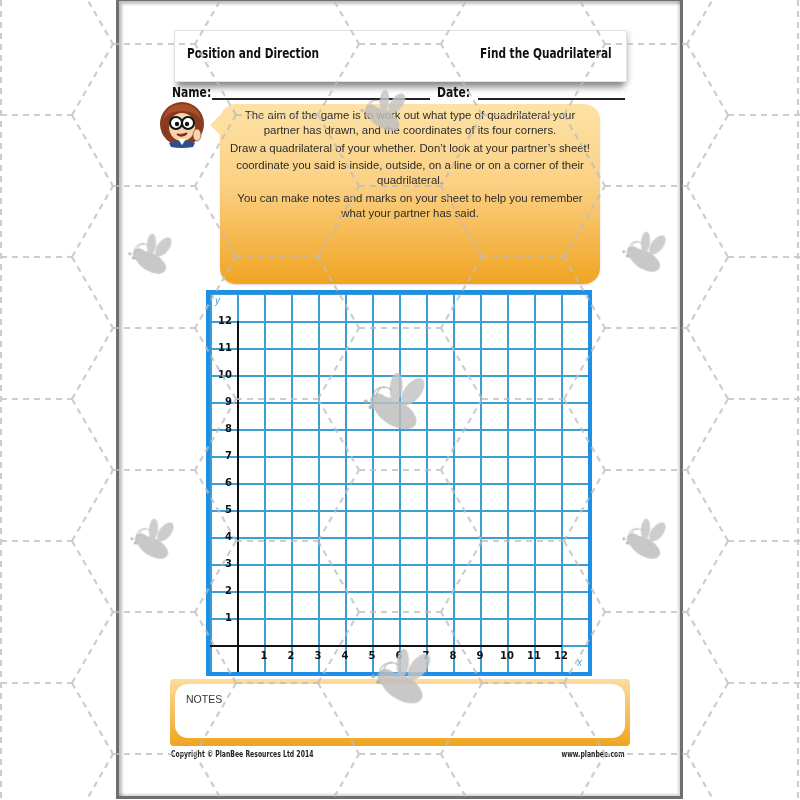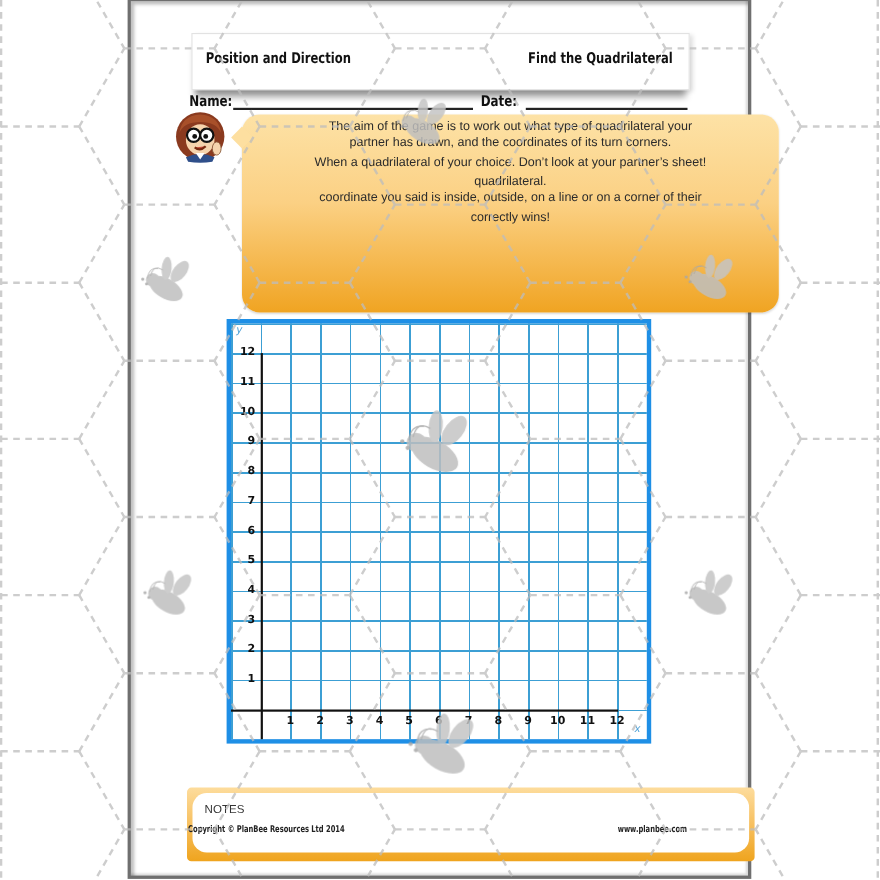--- a/index.html
+++ b/index.html
@@ -20,43 +20,43 @@
   
   #name-label { left:172px; top:84px; font-size:13.5px; transform:scaleX(0.8); transform-origin:left center; }
   #name-line { left:212px; top:98px; width:218px; height:1.5px; background:#222; }
   #date-label { left:437px; top:84px; font-size:13.5px; transform:scaleX(0.8); transform-origin:left center; }
   #date-line { left:478px; top:98px; width:147px; height:1.5px; background:#222; }
 
   
   #avatar { left:157px; top:99px; width:50px; height:50px; }
 
   
-  #bubble { left:220px; top:104px; width:488px; height:180px; border-radius:16px;
+  #bubble { left:220px; top:104px; width:380px; height:180px; border-radius:16px;
             background:linear-gradient(to bottom, #fde2a6 0%, #fbd083 45%, #f4b446 80%, #f0a422 100%);
             box-shadow: 0 1px 2px rgba(0,0,0,0.15); }
   #bubble-pointer { left:-7px; top:14px; width:14px; height:14px; background:#fddfa0; transform:rotate(45deg); }
   #bubble-text { position:absolute; left:0; top:4px; width:100%; text-align:center; color:#2b2b2b; font-size:11.4px; }
   .bline { line-height:15px; white-space:nowrap; }
   .bpara { margin-bottom:2.6px; }
 
   
   #grid { left:206px; top:290px; width:378px; height:378px; border:4px solid #1e8fe6; background-color:#fff;
           background-image:
             repeating-linear-gradient(to right, #3c9fd4 0px, #3c9fd4 1.5px, transparent 1.5px, transparent 27px),
             repeating-linear-gradient(to bottom, #3c9fd4 0px, #3c9fd4 1.5px, transparent 1.5px, transparent 27px); }
   #y-axis { left:26.5px; top:27px; width:2px; height:351px; background:#111; }
   #x-axis { left:0; top:350.5px; width:352px; height:2px; background:#111; }
   .ytick { position:absolute; left:0; width:22px; text-align:right; font-family:"DejaVu Sans", sans-serif; font-weight:bold; font-size:10px; line-height:14px; color:#111; background:transparent; }
   .xtick { position:absolute; width:20px; margin-left:-10px; text-align:center; font-family:"DejaVu Sans", sans-serif; font-weight:bold; font-size:10px; line-height:14px; color:#111; top:355px; }
   #y-label { left:5px; top:1px; font-size:10px; font-style:italic; color:#4a9fd6; }
   #x-label { left:367px; top:363px; font-size:10px; font-style:italic; color:#4a9fd6; }
 
   
-  #notes { left:170px; top:679px; width:516px; height:67px; border-radius:4px;
-           background:linear-gradient(to bottom, #fddc9c 0%, #f7c060 50%, #efa41e 100%);margin-top:37px; }
+  #notes { left:170px; top:679px; width:460px; height:67px; border-radius:4px;
+           background:linear-gradient(to bottom, #fddc9c 0%, #f7c060 50%, #efa41e 100%); }
   #notes-inner { position:absolute; left:5px; top:5px; right:5px; bottom:8px; background:#fff; border-radius:13px; }
   #notes-label { left:11px; top:9px; font-size:10.5px; color:#333; }
 
   
   .ffont { font-family:"DejaVu Sans", sans-serif; font-weight:bold; font-size:8.5px; color:#222; white-space:nowrap; }
   #copyright { left:171px; top:749px; transform:scaleX(0.72); transform-origin:left center; }
   #website { right:175px; top:749px; transform:scaleX(0.72); transform-origin:right center; }
 
   
   #hex-overlay { left:0; top:0; width:800px; height:800px; pointer-events:none; opacity:0.75; }
@@ -91,31 +91,34 @@
     <path d="M21 40 L25 46 L29 40Z" fill="#fff"></path>
     <ellipse cx="40" cy="36" rx="4" ry="6" fill="#f6d4ad" stroke="#8a5a3a" stroke-width="0.8"></ellipse>
   </svg>
 </div>
 
 <div id="bubble" class="abs">
   <div id="bubble-pointer" class="abs"></div>
   <div id="bubble-text">
     <div class="bpara">
       <div class="bline">The aim of the game is to work out what type of quadrilateral your</div>
-      <div class="bline">partner has drawn, and the coordinates of its turn corners.</div>
+      <div class="bline">partner has drawn, and the coordinates of its four corners.</div>
     </div>
     <div class="bpara">
-      <div class="bline">When a quadrilateral of your choice. Don’t look at your partner’s sheet!</div>
+      <div class="bline">Draw a quadrilateral of your whether. Don’t look at your partner’s sheet!</div>
     </div>
     <div class="bpara">
+      <div class="bline">coordinate you said is inside, outside, on a line or on a corner of their</div>
       <div class="bline">quadrilateral.</div>
-      <div class="bline">coordinate you said is inside, outside, on a line or on a corner of their</div>
     </div>
     <div class="bpara">
-      <div class="bline">correctly wins!</div>
+      <div class="bline">You can make notes and marks on your sheet to help you remember</div>
+      <div class="bline">what your partner has said.</div>
+    </div>
+    <div class="bpara">
     </div>
   </div>
 </div>
 
 <div id="grid" class="abs">
   <div id="y-axis" class="abs"></div>
   <div id="x-axis" class="abs"></div>
   <div id="y-label" class="abs">y</div>
   <div id="x-label" class="abs">x</div>
 

